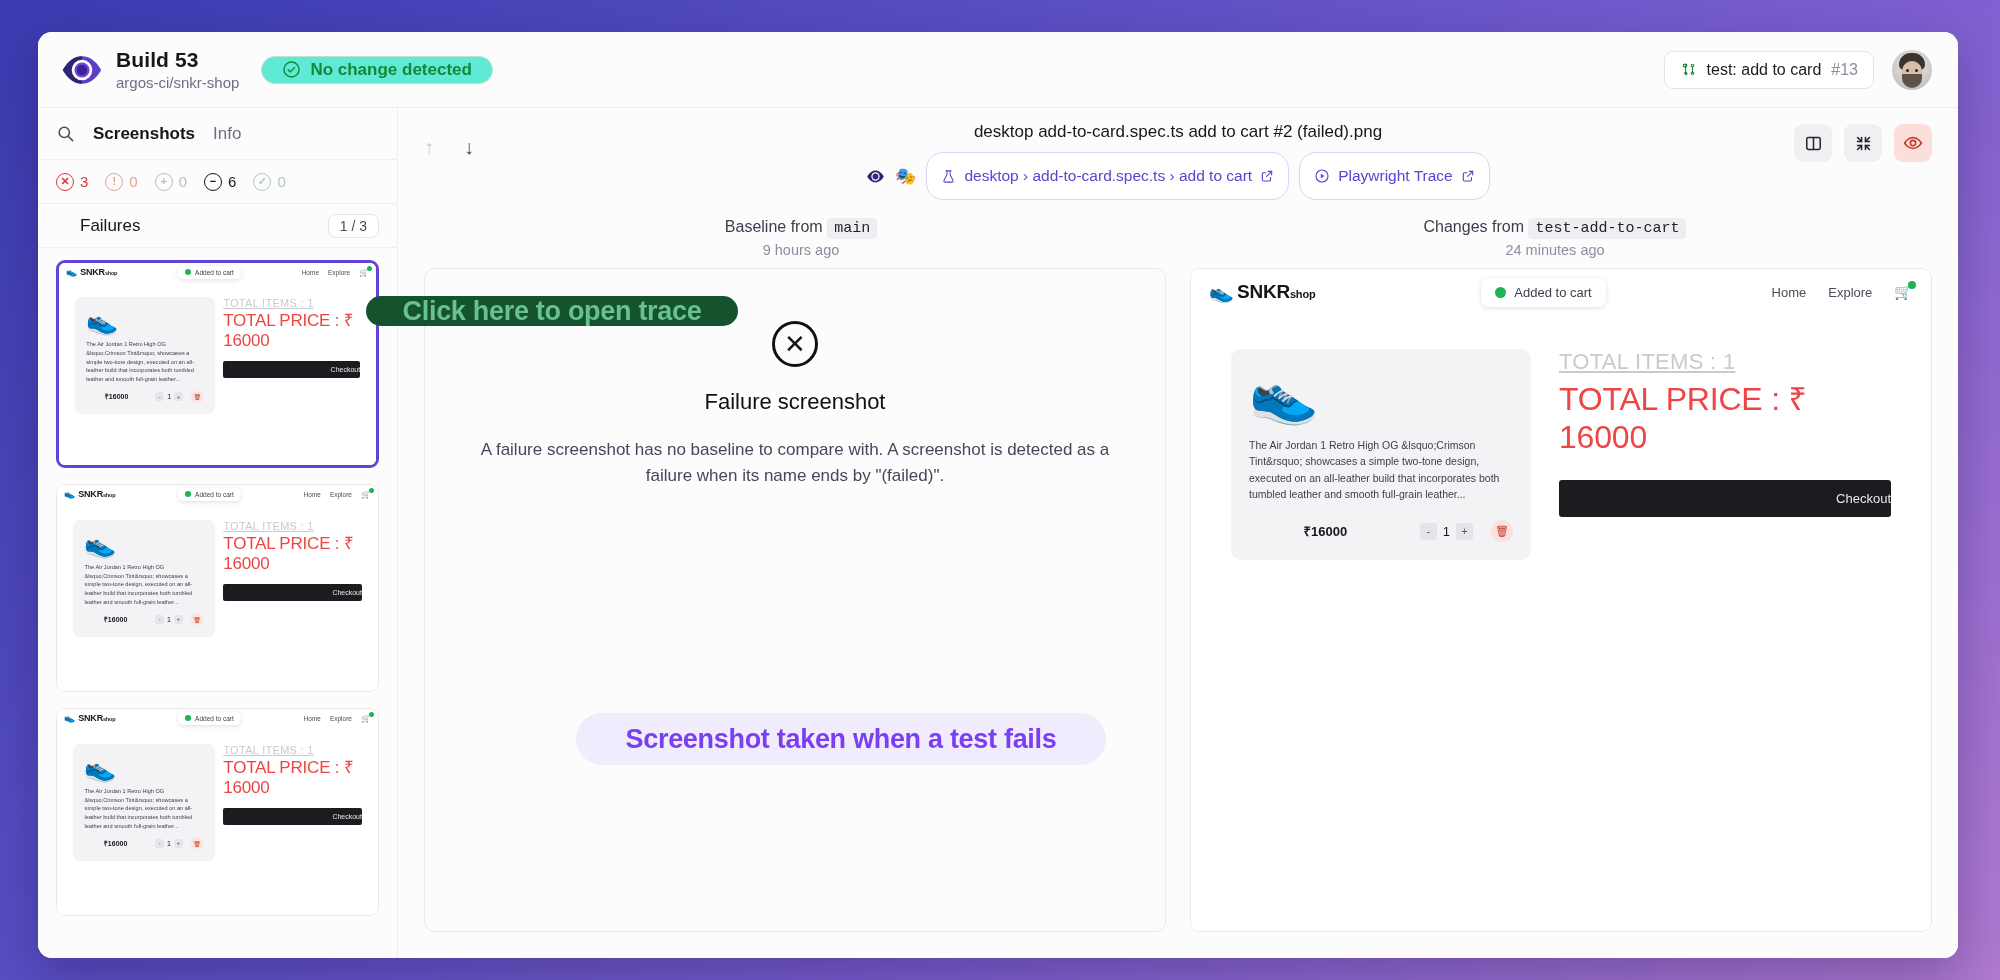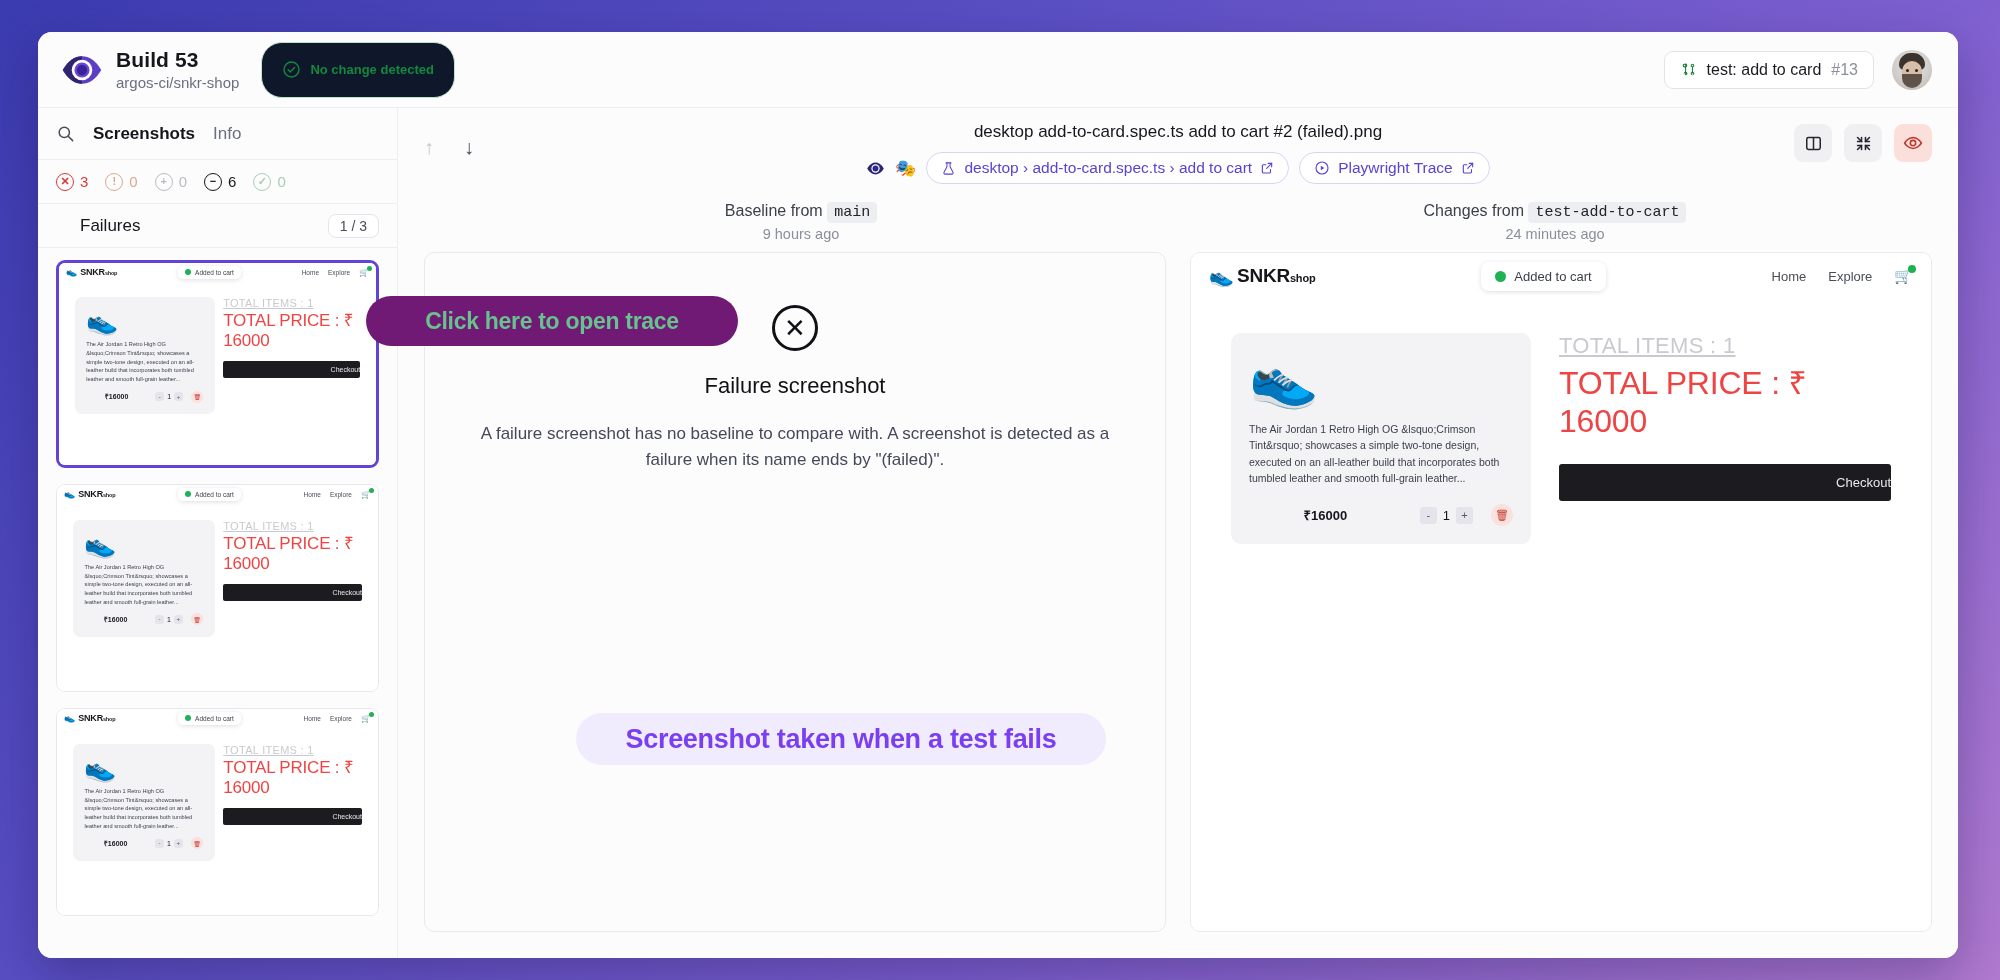--- a/index.html
+++ b/index.html
@@ -32,24 +32,24 @@
     border-bottom: 1px solid #edeef1;
     background: #fcfcfd;
   }
   .logo-eye { width: 44px; height: 44px; flex: 0 0 44px; margin-right: 12px; }
   .build-block { line-height: 1.15; }
   .build-title { font-size: 21px; font-weight: 700; color: #16161d; letter-spacing: .1px; }
   .build-sub { font-size: 15px; color: #6b6f80; margin-top: 2px; }
   .status-pill {
     margin-left: 22px;
     display: inline-flex; align-items: center; gap: 9px;
-    height: 56px; padding: 0 20px;
+    height: 28px; padding: 0 20px;
     border: 1px solid #bfe3c8; border-radius: 21px;
-    background: #0f172a;
-    color: #14883c; font-size: 13px; font-weight: 700;
+    background: #5eead4;
+    color: #14883c; font-size: 17px; font-weight: 700;
   }
   .topbar-spacer { flex: 1 1 auto; }
   .branch-pill {
     display: inline-flex; align-items: center; gap: 10px;
     height: 38px; padding: 0 15px;
     border: 1px solid #e1e3e8; border-radius: 9px;
     background: #fff; font-size: 16px; color: #1c1d22;
   }
   .branch-pill .num { color: #8b8f9c; }
   .avatar {
@@ -154,21 +154,21 @@
     background:#fcfcfd; }
   .main-head { position: relative; padding: 14px 26px 10px 26px; }
   .shot-title { text-align:center; font-size: 17px; color:#16171c; }
   .crumb-row { display:flex; align-items:center; justify-content:center; gap:10px; margin-top: 10px; }
   .nav-arrows { position:absolute; left: 26px; top: 28px; display:flex; gap: 30px; }
   .arr { font-size: 20px; color: #c7c9d1; }
   .arr.on { color: #4a4d58; }
   .mini-ic { font-size: 17px; }
   .crumb-pill, .trace-pill {
     display:inline-flex; align-items:center; gap:8px;
-    height: 32px; padding: 0 14px;
+    height: 48px; padding: 0 14px;
     border: 1px solid #d9d3f5; border-radius: 17px;
     background:#fff; color:#5a43cf; font-size: 15.5px;
   }
   .tools { position:absolute; right: 26px; top: 16px; display:flex; gap: 12px; }
   .tool {
     width: 38px; height: 38px; border-radius: 9px; background:#f0f0f3;
     display:flex; align-items:center; justify-content:center; color:#26272e;
   }
   .tool.accent { background:#fbdfdb; color:#c0392b; }
   .col-heads { display:flex; padding: 8px 26px 0 26px; }
@@ -191,22 +191,22 @@
     border: 3px solid #101114; border-radius: 50%;
     display:flex; align-items:center; justify-content:center;
     font-size: 26px; color:#101114; font-weight: 300;
   }
   .fail-t { font-size: 22px; color:#101114; margin-bottom: 22px; }
   .fail-d { font-size: 17px; line-height: 1.55; color:#45485a; }
 
   
   .anno { position:absolute; border-radius: 30px; font-weight: 800;
     display:flex; align-items:center; justify-content:center; }
-  .anno.green { left: 366px; top: 296px; width: 372px; height: 50px;
-    background:#701a75; color:#67c28e; font-size: 23px; letter-spacing:-.3px; }
+  .anno.green { left: 366px; top: 296px; width: 372px; height: 30px;
+    background:#14532d; color:#67c28e; font-size: 27px; letter-spacing:-.3px; }
   .anno.purple { left: 576px; top: 713px; width: 530px; height: 52px;
     background:#f0ecfd; color:#7b3ff2; font-size: 27px; letter-spacing:-.3px; }
   .arrow-svg { position:absolute; left:0; top:0; width:2000px; height:980px;
     pointer-events:none; }
 </style>
 </head>
 <body>
 
 <svg class="arrow-svg" viewBox="0 0 2000 980">
   <defs>

